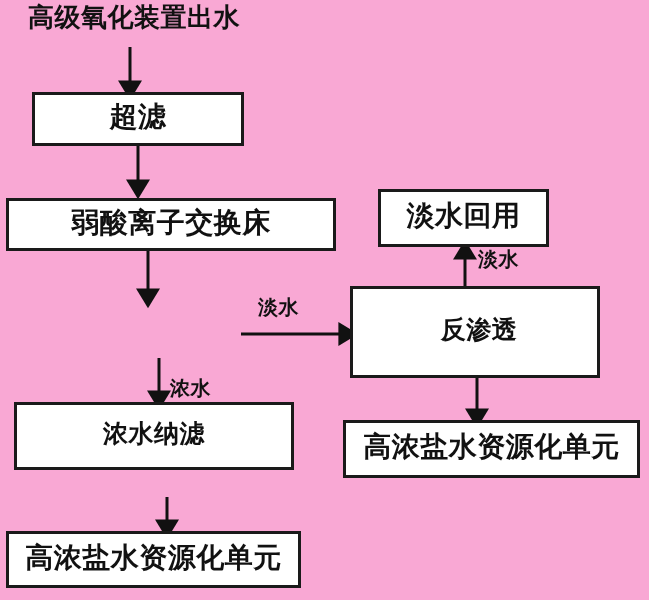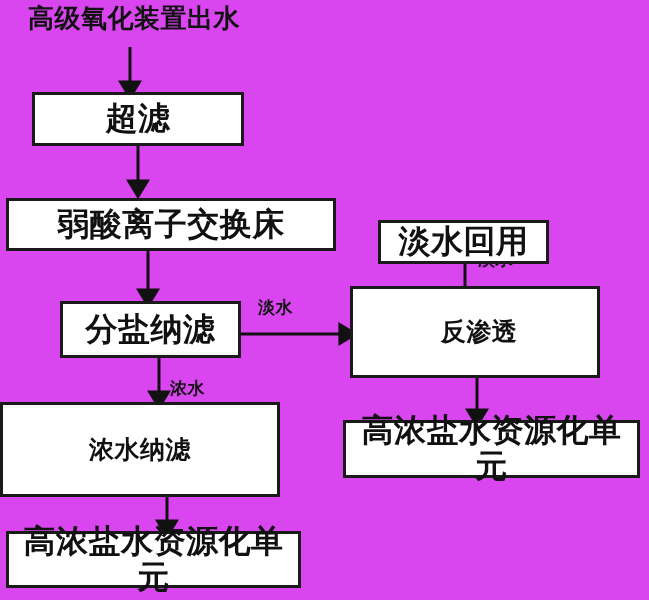--- a/index.html
+++ b/index.html
@@ -4,23 +4,23 @@
 <style>
   html, body {
     margin: 0;
     padding: 0;
     background: #ffffff;
   }
   #canvas {
     position: relative;
     width: 649px;
     height: 600px;
-    background: #d946ef;
+    background: #f9a8d4;
     overflow: hidden;
-    font-family: Liberation Serif, serif;
+    font-family: Liberation Mono, monospace;
   }
   .node {
     position: absolute;
     box-sizing: border-box;
     border: 3px solid #1a1a1a;
     background: #ffffff;
     display: flex;
     align-items: center;
     justify-content: center;
     text-align: center;
@@ -36,22 +36,22 @@
     color: #111111;
     font-weight: 700;
     white-space: nowrap;
     letter-spacing: 0.5px;
     line-height: 1;
   }
   .edge { position: absolute; }
   .edge svg { display: block; overflow: visible; }
   
   #title-text { font-size: 26px; }
-  .lbl-sm { font-size: 17px; }
-  .n-big { font-size: 32px; }
+  .lbl-sm { font-size: 20px; }
+  .n-big { font-size: 28px; }
   .n-med { font-size: 25px; }
 </style>
 </head>
 <body>
 
 <div id="canvas">
 
   <div class="freetext" id="title-text" style="left:28px; top:6px;">高级氧化装置出水</div>
 
   <div class="edge" style="left:0; top:0; width:649px; height:600px;">
@@ -87,35 +87,32 @@
   <div class="freetext lbl-sm" style="left:478px; top:251px;">淡水</div>
 
   <div class="node n-big" style="left:32px; top:92px; width:212px; height:54px;">
     <span class="txt">超滤</span>
   </div>
 
   <div class="node n-big" style="left:6px; top:198px; width:330px; height:53px;">
     <span class="txt">弱酸离子交换床</span>
   </div>
 
-  <div class="node n-big" style="left:60px; top:301px; width:181px; height:57px;">
-    <span class="txt">分盐纳滤</span>
-  </div>
 
-  <div class="node n-med" style="left:0; top:402px; width:280px; height:95px;">
+  <div class="node n-med" style="left:14px; top:402px; width:280px; height:68px;">
     <div style="width:100%;">
       <span class="line2">浓水纳滤</span>
     </div>
   </div>
 
   <div class="node n-big" style="left:6px; top:531px; width:295px; height:57px;">
     <span class="txt">高浓盐水资源化单元</span>
   </div>
 
-  <div class="node n-big" style="left:378px; top:189px; width:171px; height:44px;margin-top:31px;">
+  <div class="node n-big" style="left:378px; top:189px; width:171px; height:58px;">
     <span class="txt">淡水回用</span>
   </div>
 
   <div class="node n-med" style="left:350px; top:286px; width:250px; height:92px;">
     <div style="width:100%;padding-left:8px;">
       <span class="line2">反渗透</span>
     </div>
   </div>
 
   <div class="node n-big" style="left:343px; top:420px; width:297px; height:58px;">

